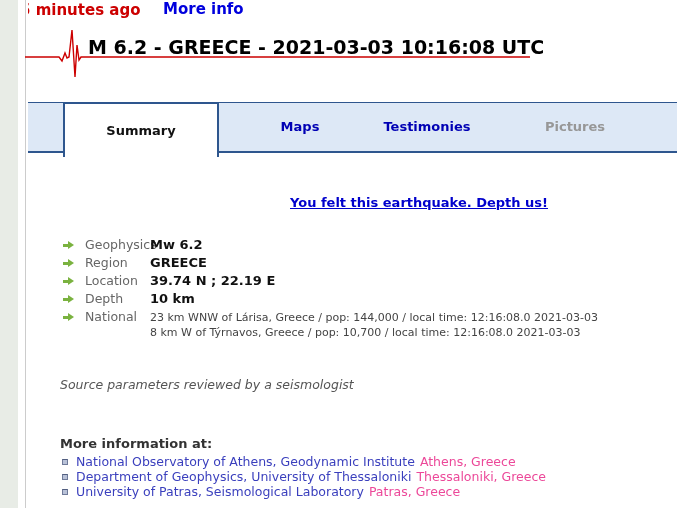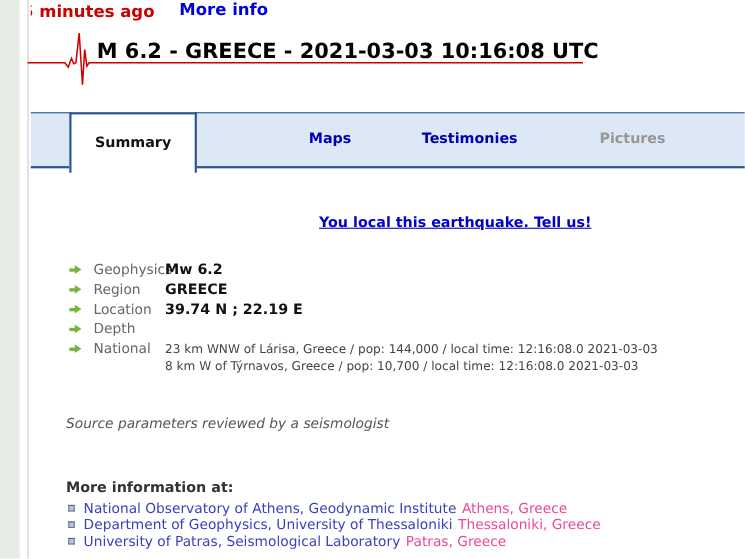--- a/index.html
+++ b/index.html
@@ -19,21 +19,21 @@
   .time-ago span { display:inline-block; margin-left:-8px; color:#cc0000; font-size:15px; font-weight:bold; white-space:nowrap; }
   .more-info { position:absolute; left:163px; top:0; color:#0000dd; font-size:15px; font-weight:bold; text-decoration:none; cursor:pointer; }
 
   
   .seismo { position:absolute; left:22px; top:27px; }
   .page-title { position:absolute; left:88px; top:36px; font-size:19px; font-weight:bold; color:#000; white-space:nowrap; letter-spacing:0px; }
 
   
   .tabbar { position:absolute; left:28px; top:102px; width:652px; height:51px;
             background:#dde8f6; border-top:1px solid #2e568e; border-bottom:2px solid #2e568e; }
-  .tab-active { position:absolute; left:35px; top:-1px; width:116px; height:55px; background:#fff;
+  .tab-active { position:absolute; left:35px; top:-1px; width:156px; height:55px; background:#fff;
                 border:2px solid #2e568e; border-bottom:none; z-index:2;
                 display:flex; align-items:center; justify-content:center; cursor:pointer; }
   .tab-active span { font-size:13px; font-weight:bold; color:#111; }
   .tab-link { position:absolute; top:16px; transform:translateX(-50%); font-size:13px; font-weight:bold;
               color:#0000b4; text-decoration:none; cursor:pointer; white-space:nowrap; }
   .tab-maps { left:252px;padding-left:40px; }
   .tab-testimonies { left:399px; }
   .tab-pictures { left:547px; color:#979797; cursor:default; }
 
   
@@ -83,21 +83,21 @@
 
   <div class="tabbar">
     <div class="tab-active">
       <span>Summary</span>
     </div>
     <a class="tab-link tab-maps">Maps</a>
     <a class="tab-link tab-testimonies">Testimonies</a>
     <a class="tab-link tab-pictures">Pictures</a>
   </div>
 
-  <a class="felt-link">You local this earthquake. Tell us!</a>
+  <a class="felt-link">You felt this earthquake. Depth us!</a>
 
   <div class="details">
 
     <div class="drow">
       <span class="arrow-icon">
           <span class="stem"></span>
           <span class="head"></span>
         </span>
       <span class="dlabel">Geophysics</span>
       <span class="dvalue">Mw 6.2</span>
@@ -121,20 +121,21 @@
       <span class="dlabel">Location</span>
       <span class="dvalue">39.74 N ; 22.19 E</span>
     </div>
 
     <div class="drow">
       <span class="arrow-icon">
           <span class="stem"></span>
           <span class="head"></span>
         </span>
       <span class="dlabel">Depth</span>
+      <span class="dvalue">10 km</span>
     </div>
 
     <div class="drow">
       <span class="arrow-icon">
           <span class="stem"></span>
           <span class="head"></span>
         </span>
       <span class="dlabel">National</span>
       <span class="dlines">
         <span>23 km WNW of Lárisa, Greece / pop: 144,000 / local time: 12:16:08.0 2021-03-03</span><br>

